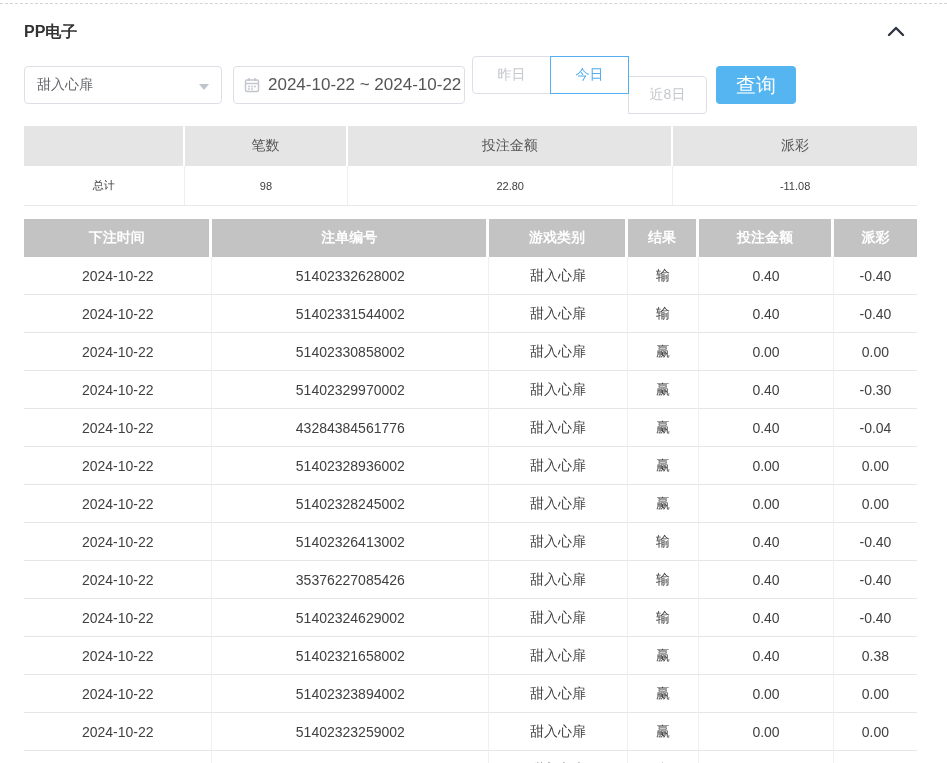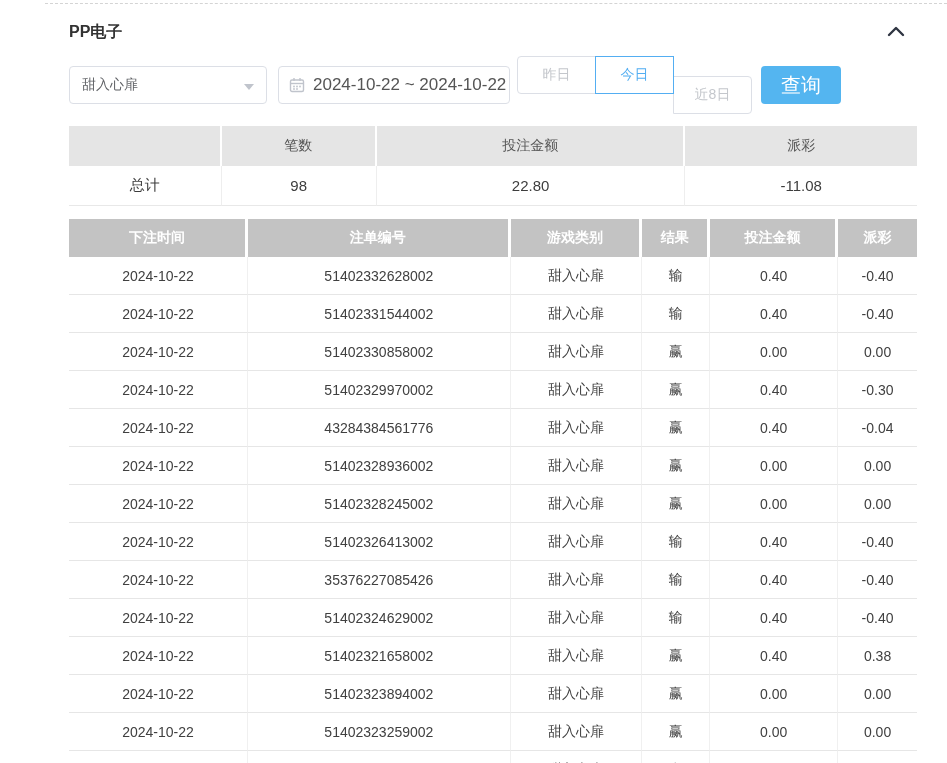--- a/index.html
+++ b/index.html
@@ -1,19 +1,19 @@
 <!DOCTYPE html>
 <html><head>
 <meta charset="utf-8">
 <style>
   * { margin:0; padding:0; box-sizing:border-box; }
   html,body { background:#fff; }
   .page {
     width:947px; height:763px; overflow:hidden; position:relative;
-    background:#fff; font-family:"Liberation Sans", sans-serif;padding-left:45px;
+    background:#fff; font-family:"Liberation Sans", sans-serif;
   }
   .dashed-top { margin-top:3px; border-top:1px dashed #d4d4d4; }
   .content { padding:0 30px 0 24px; }
 
   
   .panel-header { display:flex; justify-content:space-between; align-items:center; margin-top:14px; height:28px; }
   .panel-title { font-size:16px; font-weight:bold; color:#333; }
   .collapse-btn { background:none; border:none; cursor:pointer; width:26px; height:22px; display:flex; align-items:center; justify-content:center; margin-right:8px; }
 
   
@@ -48,21 +48,21 @@
 
   
   table { border-collapse:separate; border-spacing:0; width:100%; table-layout:fixed; }
   .summary-table { margin-top:22px; }
   .summary-table th {
     background:#e5e5e5; height:40px; font-size:14px; font-weight:400; color:#555;
     text-align:center; border-right:2px solid #fff;
   }
   .summary-table th:last-child { border-right:none; }
   .summary-table td {
-    height:40px; font-size:15px; color:#3d3d3d; text-align:center; background:#fff;
+    height:40px; font-size:11px; color:#3d3d3d; text-align:center; background:#fff;
     border-bottom:1px solid #e8e8e8; border-right:1px solid #eee;
   }
   .summary-table td:last-child { border-right:none; }
 
   
   .bets-table { margin-top:13px; }
   .bets-table th {
     background:#c3c3c3; height:38px; font-size:14px; font-weight:bold; color:#fff;
     text-align:center; border-right:3px solid #fff;
   }

